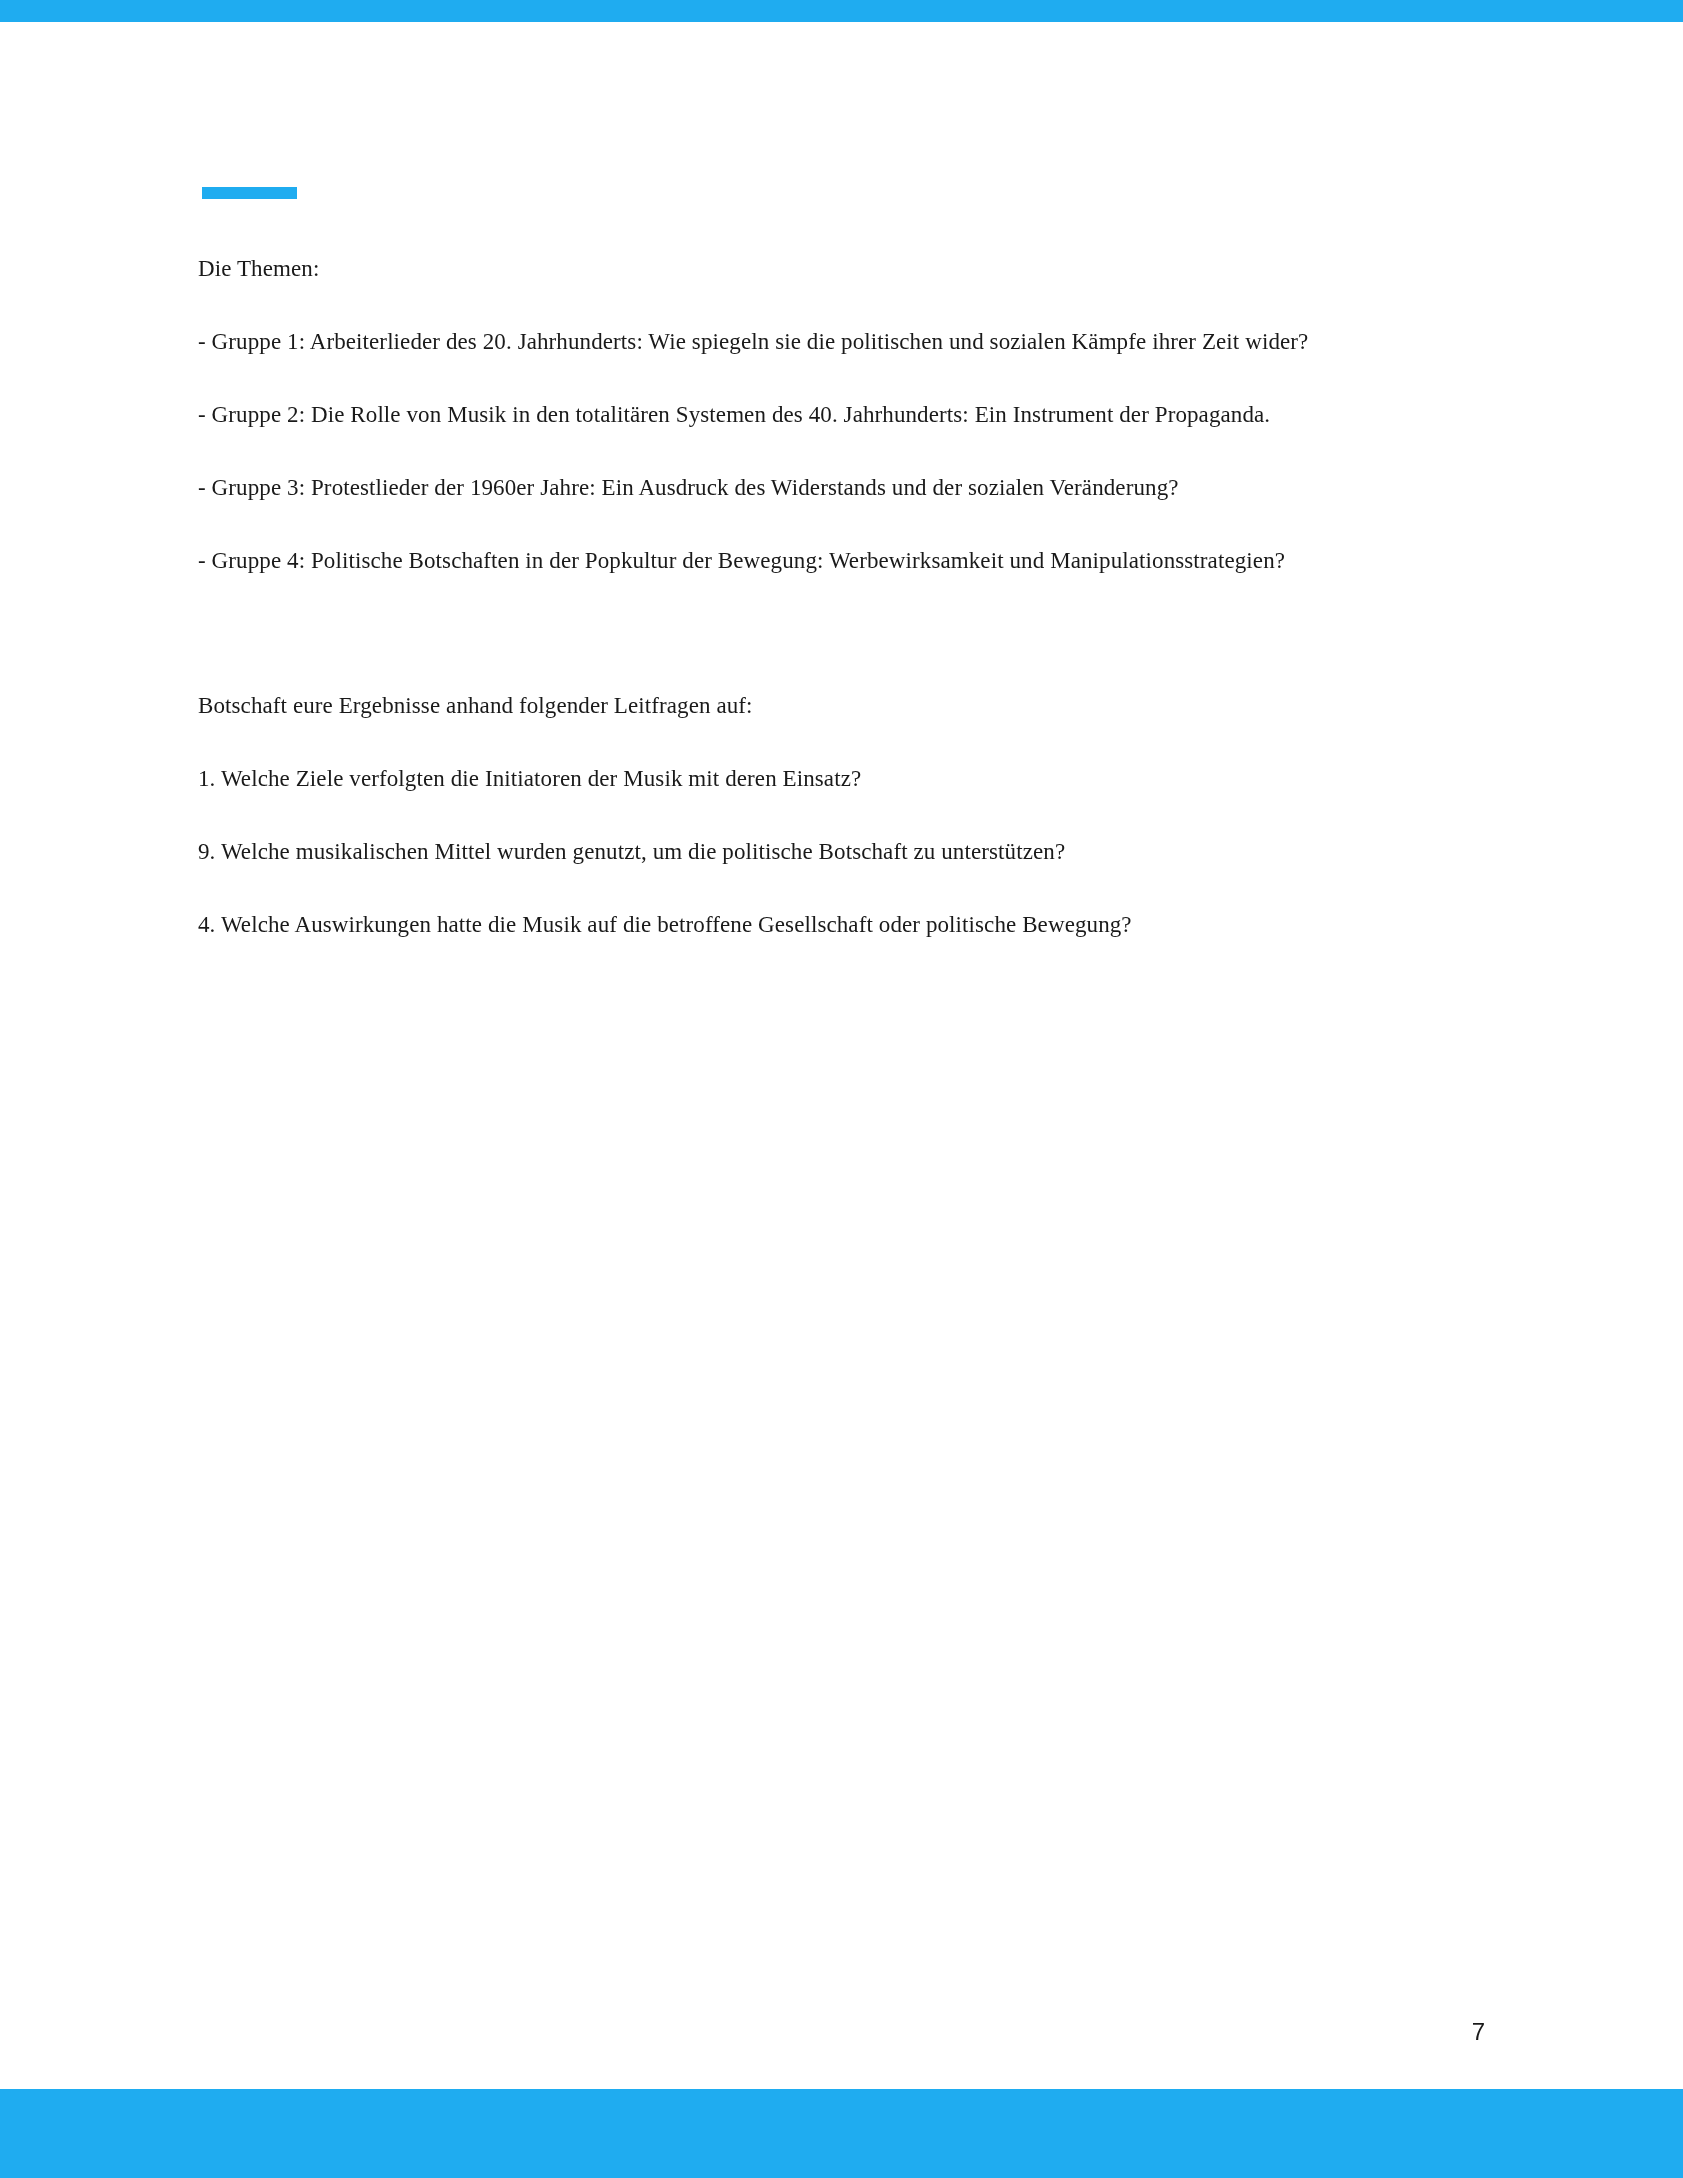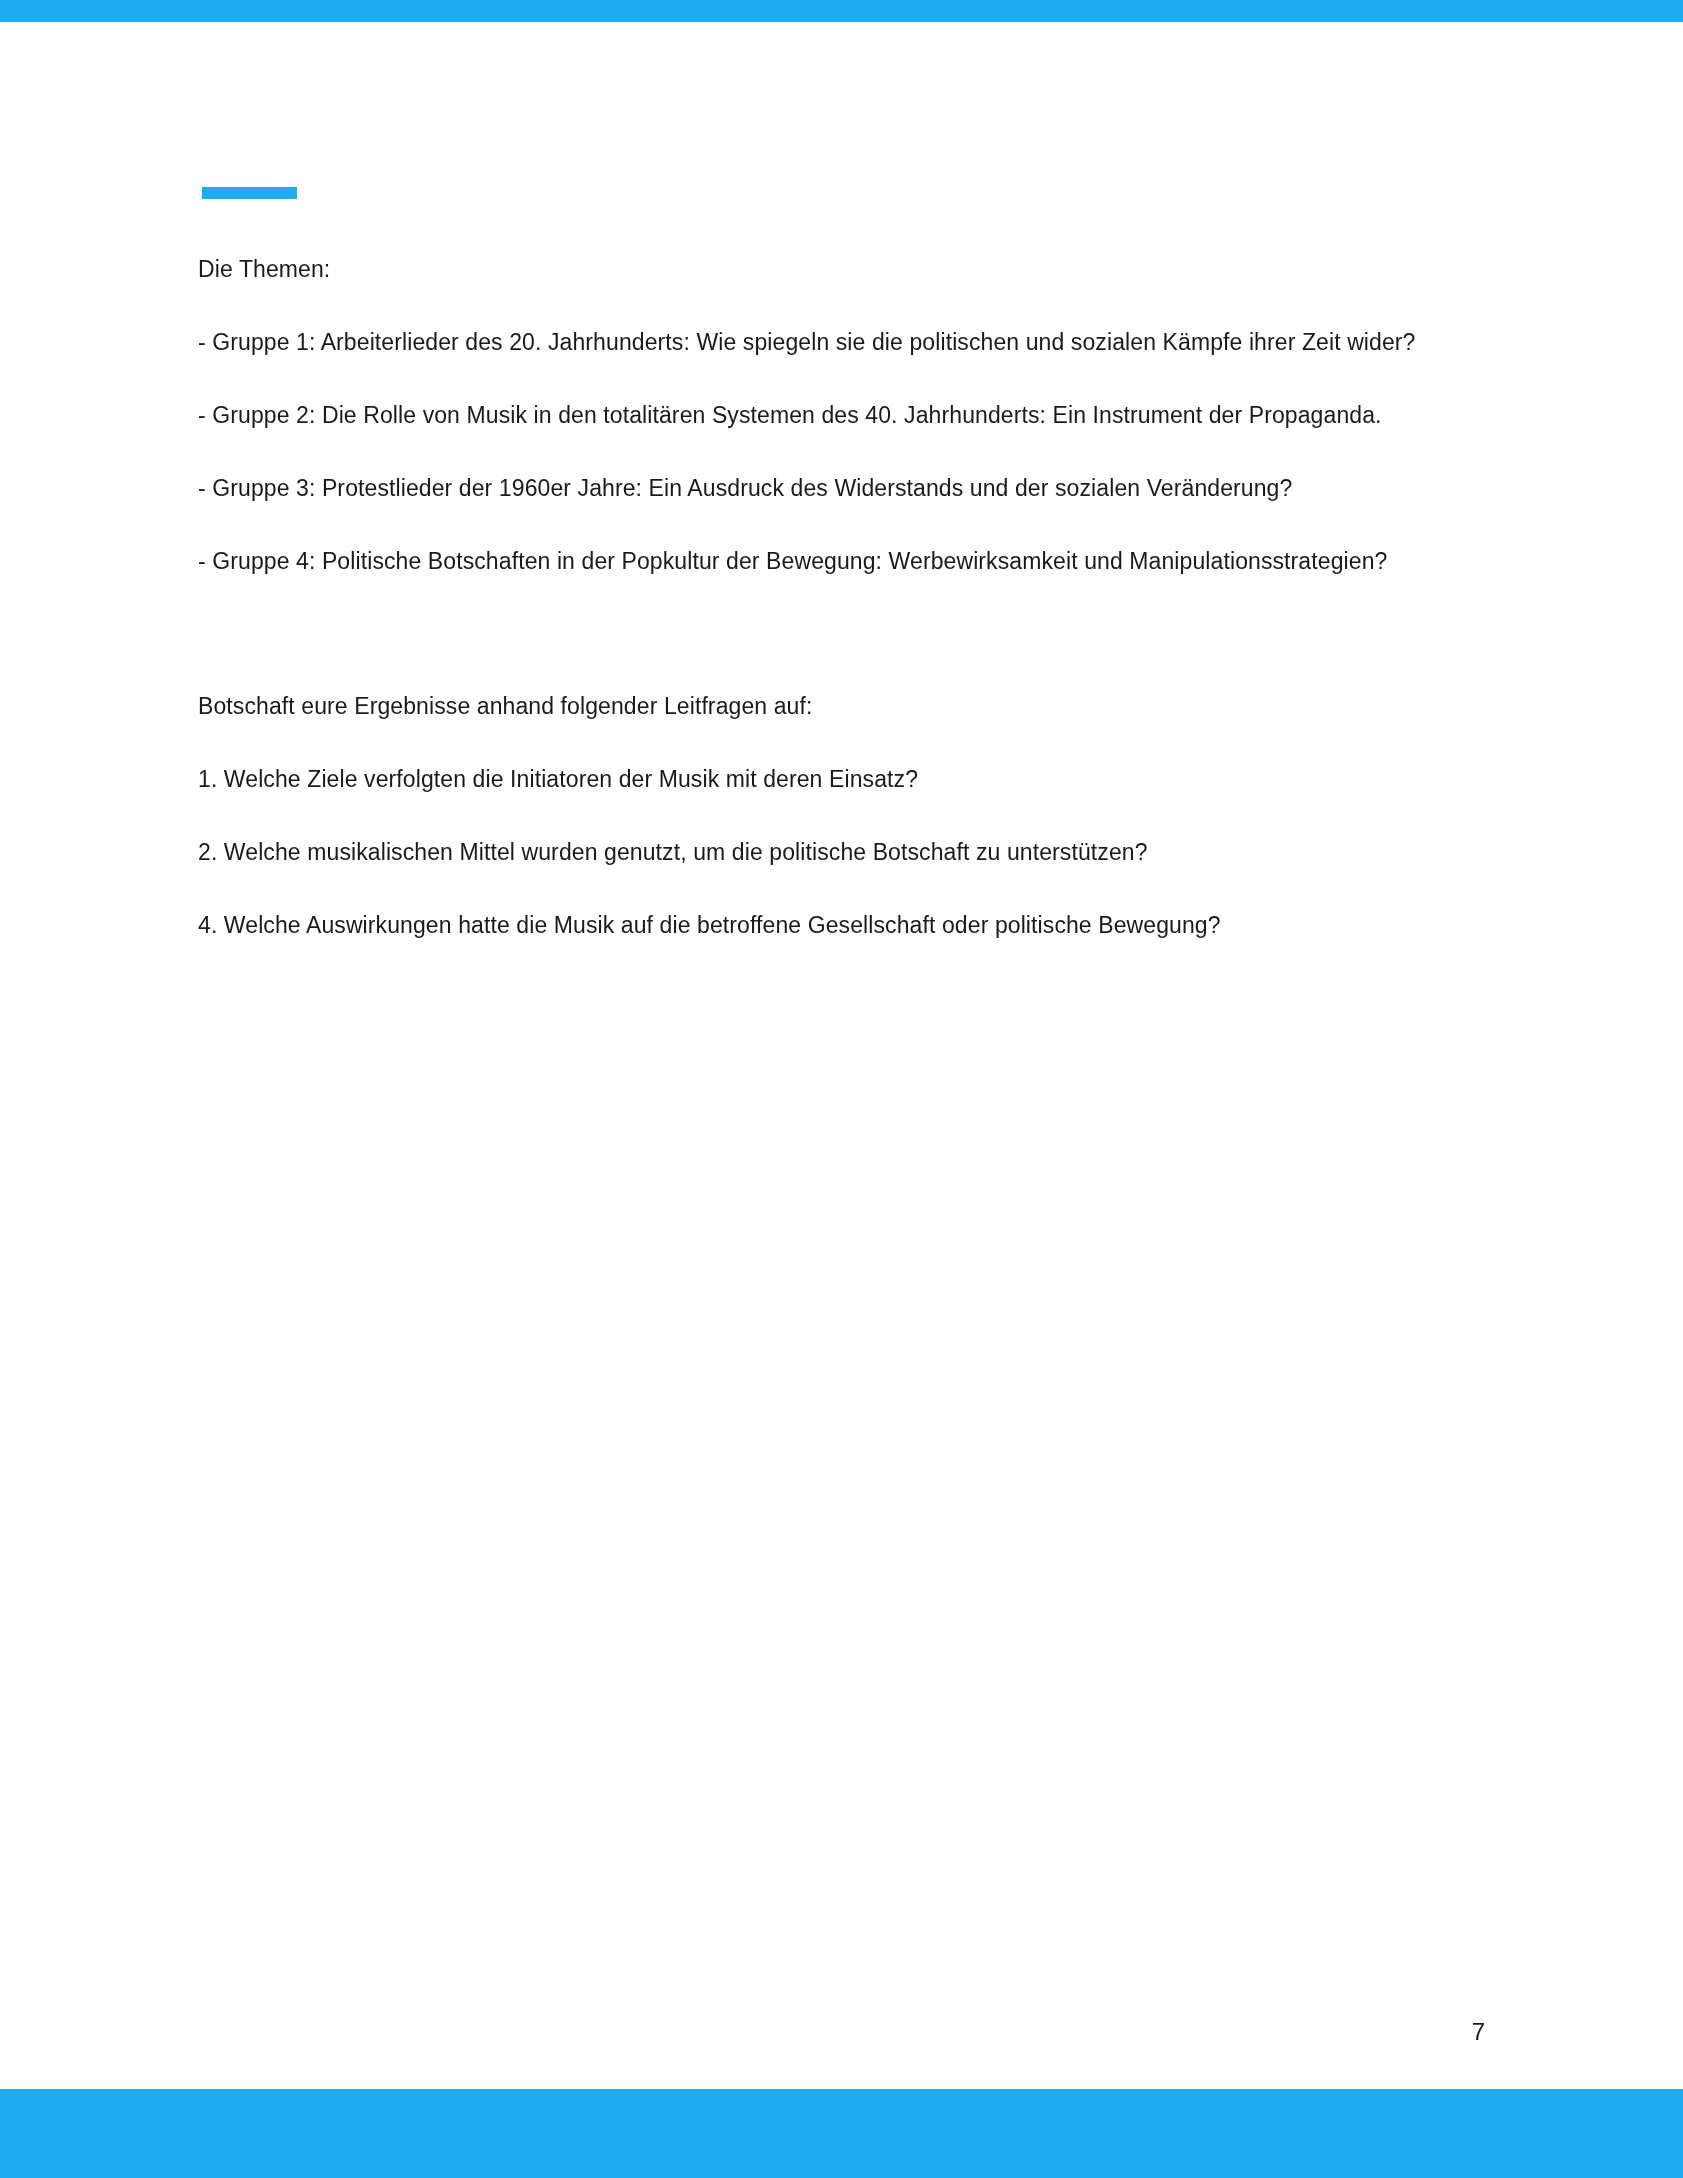--- a/index.html
+++ b/index.html
@@ -58,20 +58,21 @@
   }
 
   .para {
     font-size: 23px;
     line-height: 46px;
     color: #1a1a1a;
     text-align: justify;
     text-justify: inter-word;
     margin: 0 0 27px 0;
     letter-spacing: 0.1px;
+    font-family: Liberation Serif, serif;
     -webkit-font-smoothing: antialiased;
   }
   .para.no-justify {
     text-align: left;
   }
 
   
   .spacer {
     height: 72px;
   }
@@ -111,21 +112,21 @@
     <p class="para">- Gruppe 3: Protestlieder der 1960er Jahre: Ein Ausdruck des Widerstands und der sozialen Veränderung?</p>
 
     <p class="para">- Gruppe 4: Politische Botschaften in der Popkultur der Bewegung: Werbewirksamkeit und Manipulationsstrategien?</p>
 
     <div class="spacer"></div>
 
     <p class="para no-justify">Botschaft eure Ergebnisse anhand folgender Leitfragen auf:</p>
 
     <p class="para no-justify">1. Welche Ziele verfolgten die Initiatoren der Musik mit deren Einsatz?</p>
 
-    <p class="para">2. Welche musikalischen Mittel wurden genutzt, um die politische Botschaft zu unterstützen?</p>
+    <p class="para">9. Welche musikalischen Mittel wurden genutzt, um die politische Botschaft zu unterstützen?</p>
 
     <p class="para">4. Welche Auswirkungen hatte die Musik auf die betroffene Gesellschaft oder politische Bewegung?</p>
 
 
     <div class="spacer-small"></div>
 
 
   </div>
 
   <div class="page-number">7</div>

